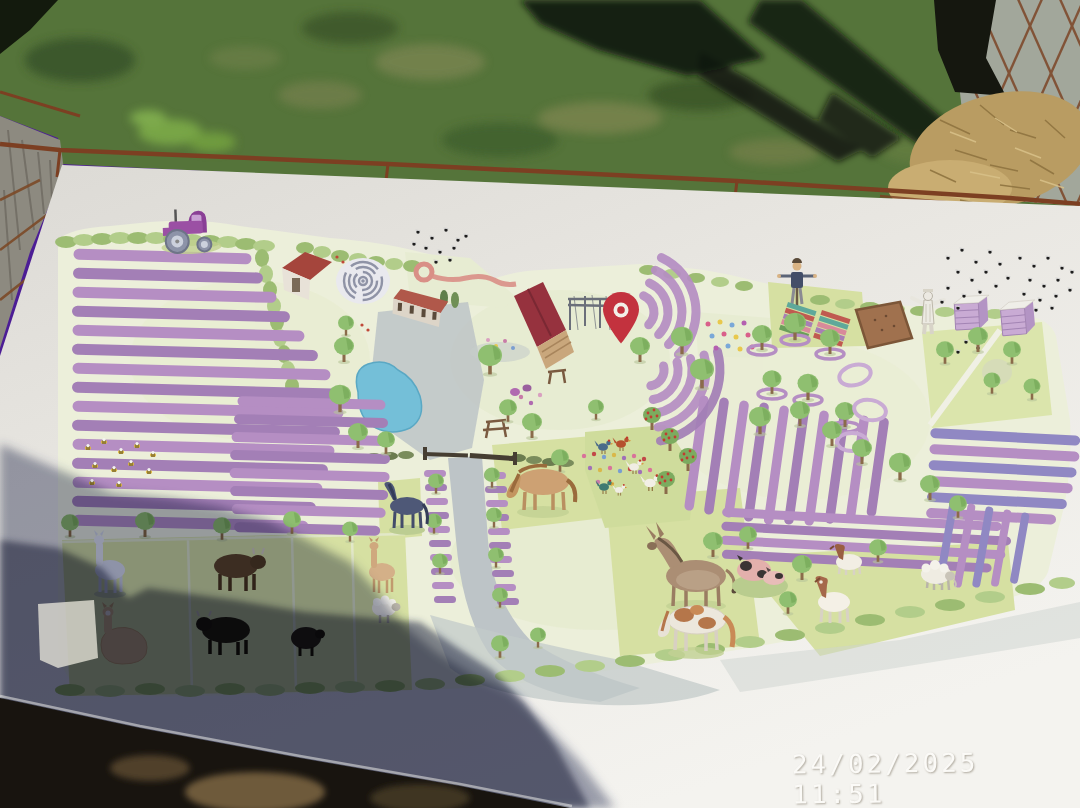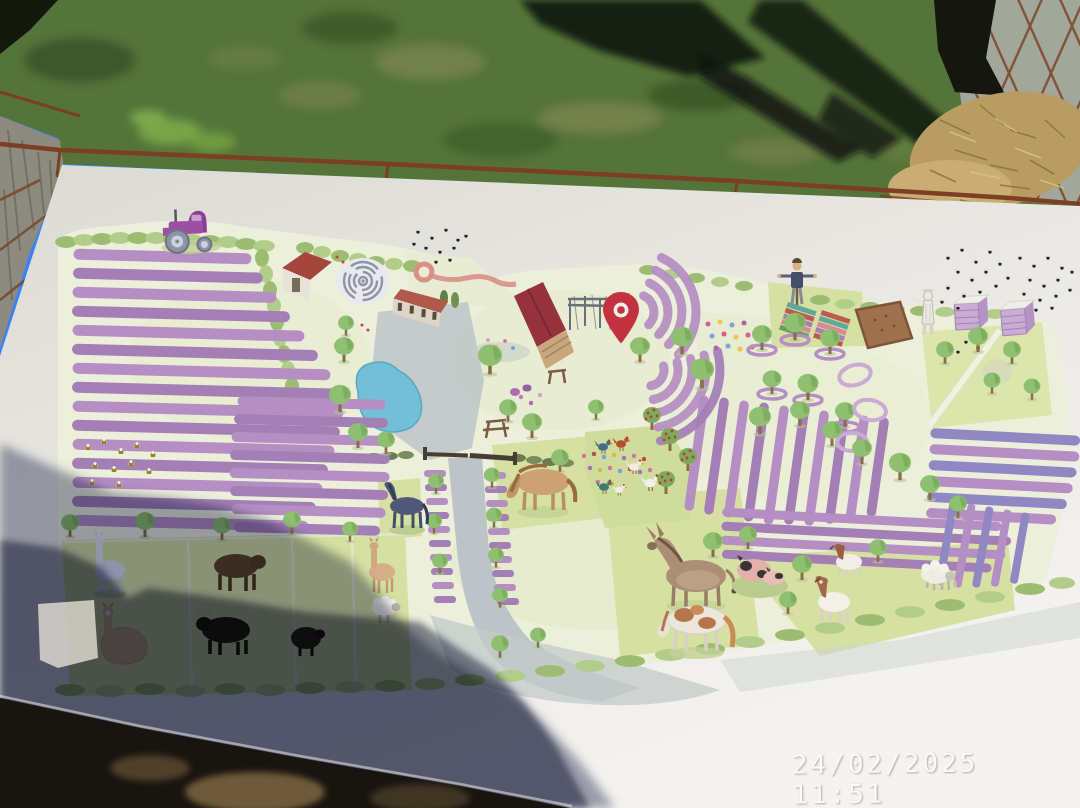--- a/index.html
+++ b/index.html
@@ -1,16 +1,16 @@
 <!DOCTYPE html>
 <html><head>
 <meta charset="utf-8">
 <style>
   html,body{margin:0;padding:0;background:#222;}
-  .stage{position:relative;width:1080px;height:808px;overflow:hidden;background:#3b82f6;
+  .stage{position:relative;width:1080px;height:808px;overflow:hidden;background:#4c1d95;
          font-family:"DejaVu Sans","Liberation Sans",sans-serif;}
   svg{position:absolute;left:0;top:0;}
   
   .lv{fill:#b58ec3}.lv2{fill:#a37fb6}.lvb{fill:#9088c3}
   .fld{fill:#d6e0a2}.fld2{fill:#cfdc9c}.pale{fill:#e7ecd2}
   .g1{fill:#9cbc72}.g2{fill:#b2cd8a}.gray{fill:#bdc4c7}
   .mul{mix-blend-mode:multiply}
   #timestamp{position:absolute;left:792px;top:748px;width:280px;
     font-family:"DejaVu Sans Mono","Liberation Mono",monospace;
     font-size:26px;letter-spacing:3px;color:#fbfaf7;

